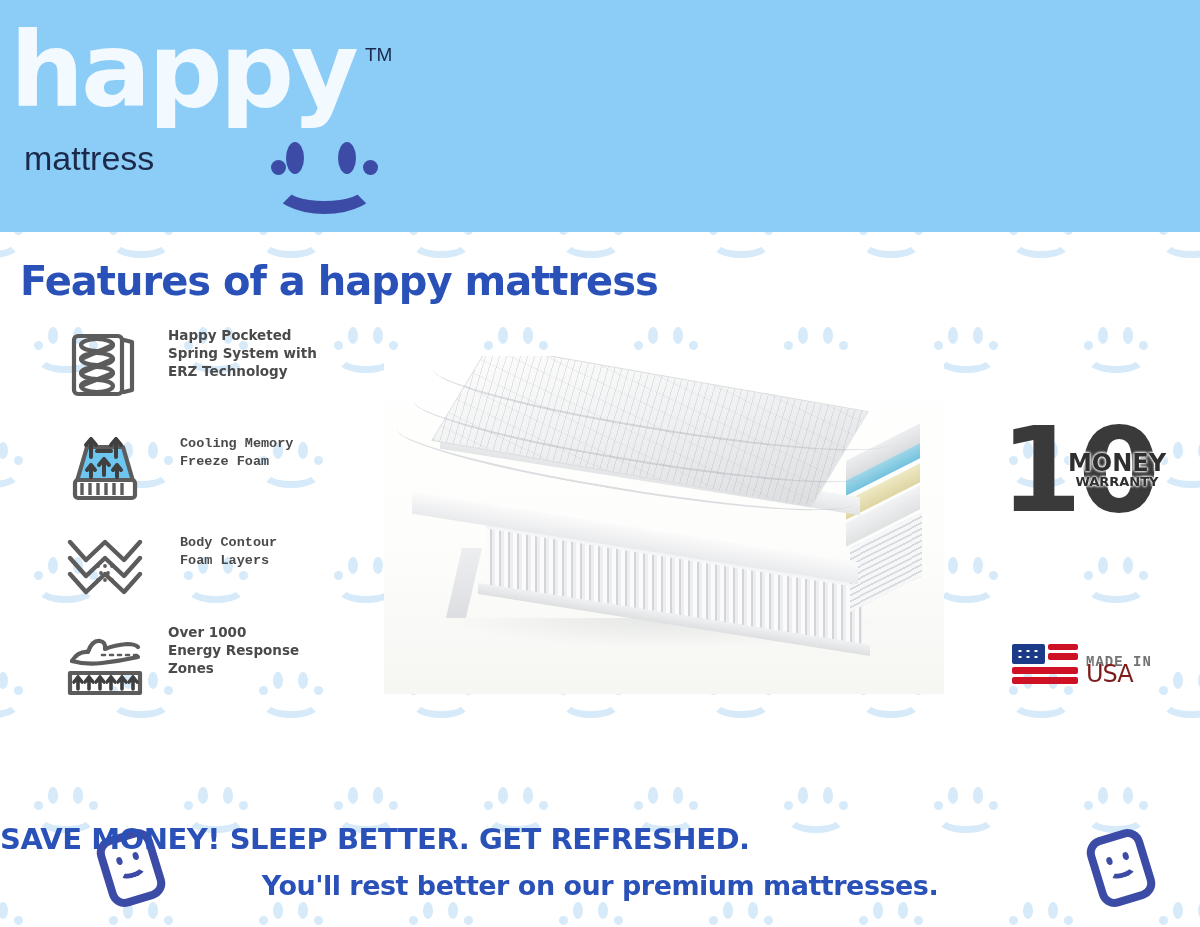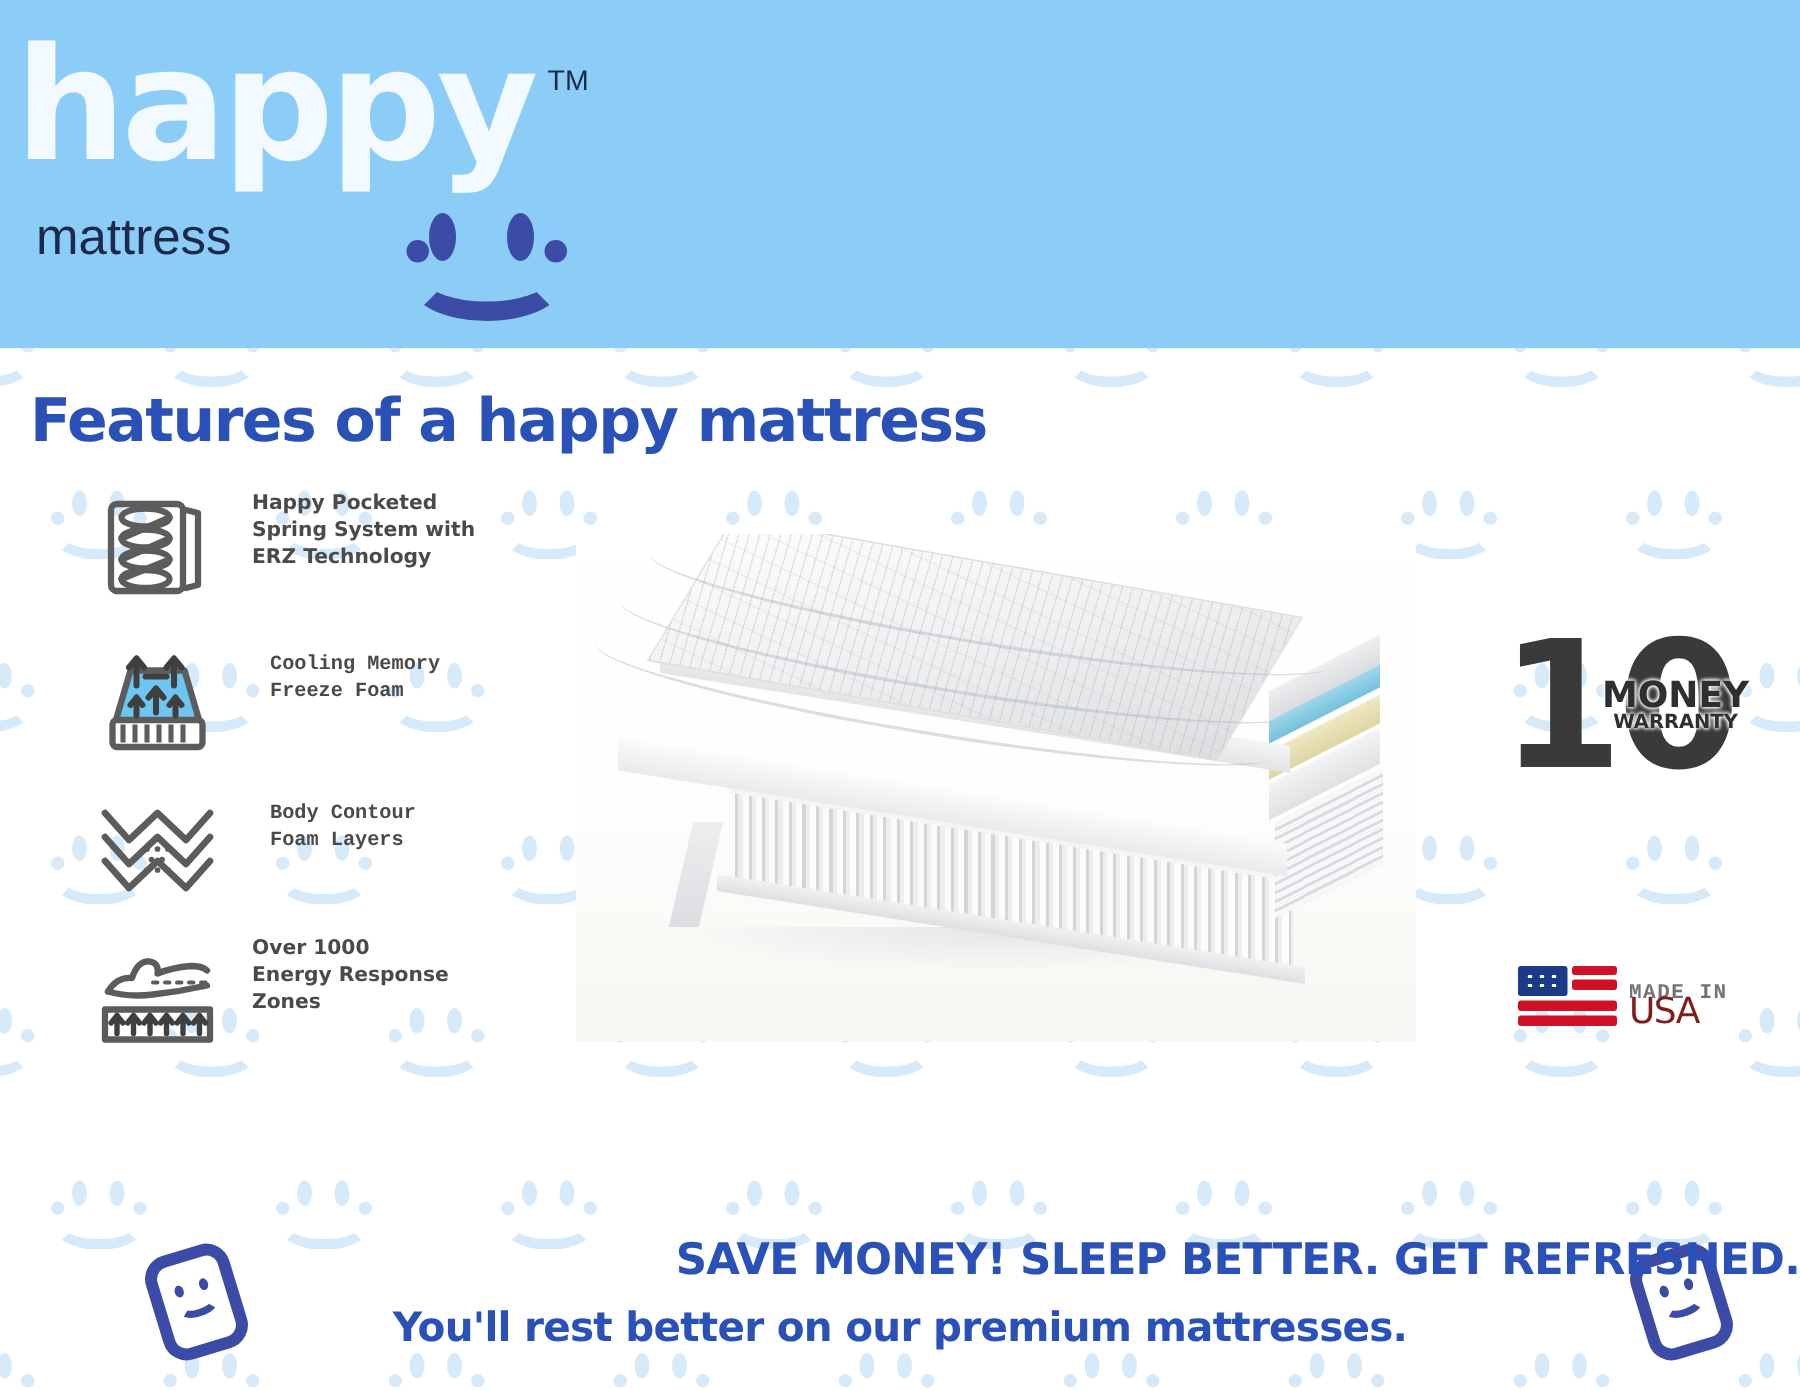--- a/index.html
+++ b/index.html
@@ -218,21 +218,21 @@
   }
   .usa .usatxt{
     position:absolute; left:74px; top:17px; font-size:24px; line-height:34px;
     font-weight:normal; color:#7f1d1d; letter-spacing:-1px;
     font-family:"DejaVu Sans", sans-serif;
   }
 
   
   .footer{ position:absolute; left:0; top:812px; width:1200px; height:115px; z-index:4; }
   .footer-main{
-    position:absolute; left:0; top:10px; width:1200px; text-align:right;
+    position:absolute; left:0; top:10px; width:1200px; text-align:left;
     font-size:29px; font-weight:bold; color:#2a51b8;
     font-family:"DejaVu Sans", sans-serif; letter-spacing:-0.5px;
   }
   .footer-sub{
     position:absolute; left:0; top:58px; width:1200px; text-align:center;
     font-size:27px; font-weight:bold; color:#2a51b8;
     font-family:"DejaVu Sans", sans-serif; letter-spacing:-0.5px;
   }
   .corner-mattress{ position:absolute; width:58px; height:72px; }
   .corner-mattress.left{ left:102px; top:832px; transform:rotate(-17deg); }

